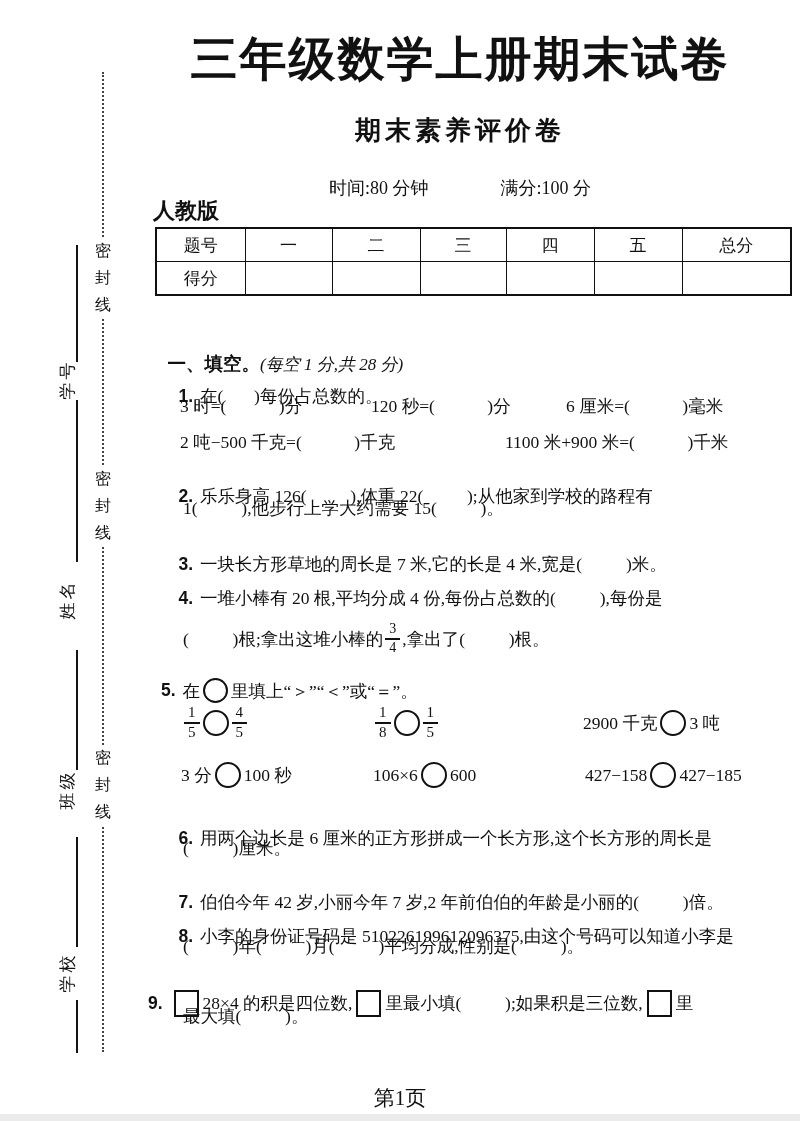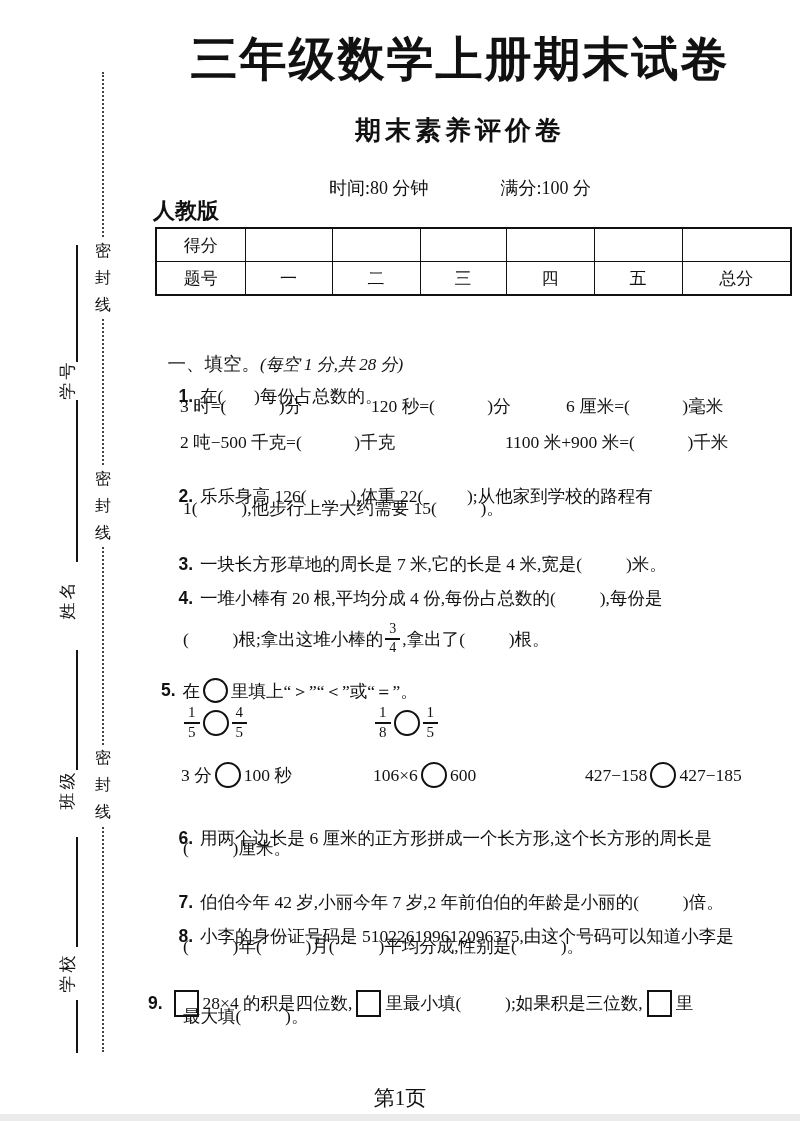--- a/index.html
+++ b/index.html
@@ -31,21 +31,21 @@
   table.score{position:absolute;left:155px;top:227px;width:635px;border-collapse:collapse;
               table-layout:fixed;font-size:17px;}
   table.score td{border:1px solid #111;height:32px;text-align:center;padding:0;}
   table.score{border:2px solid #111;outline:none;}
   table.score td.lbl{font-size:17px;}
 
   
   .line{position:absolute;font-size:17.5px;white-space:pre;line-height:1.25;}
   .fline{position:absolute;display:flex;align-items:center;white-space:pre;font-size:17.5px;margin-top:20px;}
   .qnum{font-family:"Liberation Sans", sans-serif;font-weight:bold;margin-right:7px;}
-  .sec-head{font-family:"Liberation Sans", sans-serif;font-weight:normal;font-size:18.5px;}
+  .sec-head{font-family:"Liberation Sans", sans-serif;font-weight:bold;font-size:18.5px;}
   .sec-note{font-size:17px;font-style:italic;}
 
   .frac{display:inline-flex;flex-direction:column;align-items:center;line-height:1.05;
         vertical-align:middle;}
   .frac .fnum{border-bottom:2px solid #111;padding:0 4px 1px;}
   .frac .fden{padding-top:1px;}
   .frac-sm{font-size:14px;margin:0 2px;}
   .frac-md{font-size:15px;}
 
   .cmp-circle{display:inline-block;width:22px;height:22px;border:2px solid #111;
@@ -115,37 +115,37 @@
       <col style="width:89px">
         <col style="width:87px">
         <col style="width:88px">
       <col style="width:86px">
         <col style="width:88px">
         <col style="width:88px">
         <col style="width:109px">
     </colgroup>
     <tbody>
         <tr>
-      <td class="lbl">得分</td>
-      <td></td>
-      <td></td>
-      <td></td>
-      <td></td>
-      <td></td>
-      <td></td>
-    </tr>
-    <tr>
       <td class="lbl">题号</td>
       <td class="lbl">一</td>
       <td class="lbl">二</td>
       <td class="lbl">三</td>
       <td class="lbl">四</td>
       <td class="lbl">五</td>
       <td class="lbl">总分</td>
     </tr>
+    <tr>
+      <td class="lbl">得分</td>
+      <td></td>
+      <td></td>
+      <td></td>
+      <td></td>
+      <td></td>
+      <td></td>
+    </tr>
   </tbody>
     </table>
 
   <div class="line" style="left:150px;top:330px">
     <span class="sec-head">一、填空。</span><span class="sec-note">(每空 1 分,共 28 分)</span>
   </div>
 
   <div class="line" style="left:161px;top:364px">
     <span class="qnum">1.</span><span>在(       )每份占总数的。</span>
   </div>
@@ -201,20 +201,25 @@
   <div class="cmp-item" style="left:375px;top:700px;height:46px">
     <span class="frac frac-md">
       <span class="fnum">1</span>
       <span class="fden">8</span>
     </span>
     <span class="cmp-circle"></span>
     <span class="frac frac-md">
       <span class="fnum">1</span>
       <span class="fden">5</span>
     </span>
+  </div>
+  <div class="cmp-item" style="left:583px;top:700px;height:46px">
+    <span>2900 千克</span>
+    <span class="cmp-circle"></span>
+    <span>3 吨</span>
   </div>
 
   <div class="cmp-item" style="left:181px;top:760px;height:30px">
     <span>3 分</span>
     <span class="cmp-circle"></span>
     <span>100 秒</span>
   </div>
   <div class="cmp-item" style="left:373px;top:760px;height:30px">
     <span>106×6</span>
     <span class="cmp-circle"></span>

